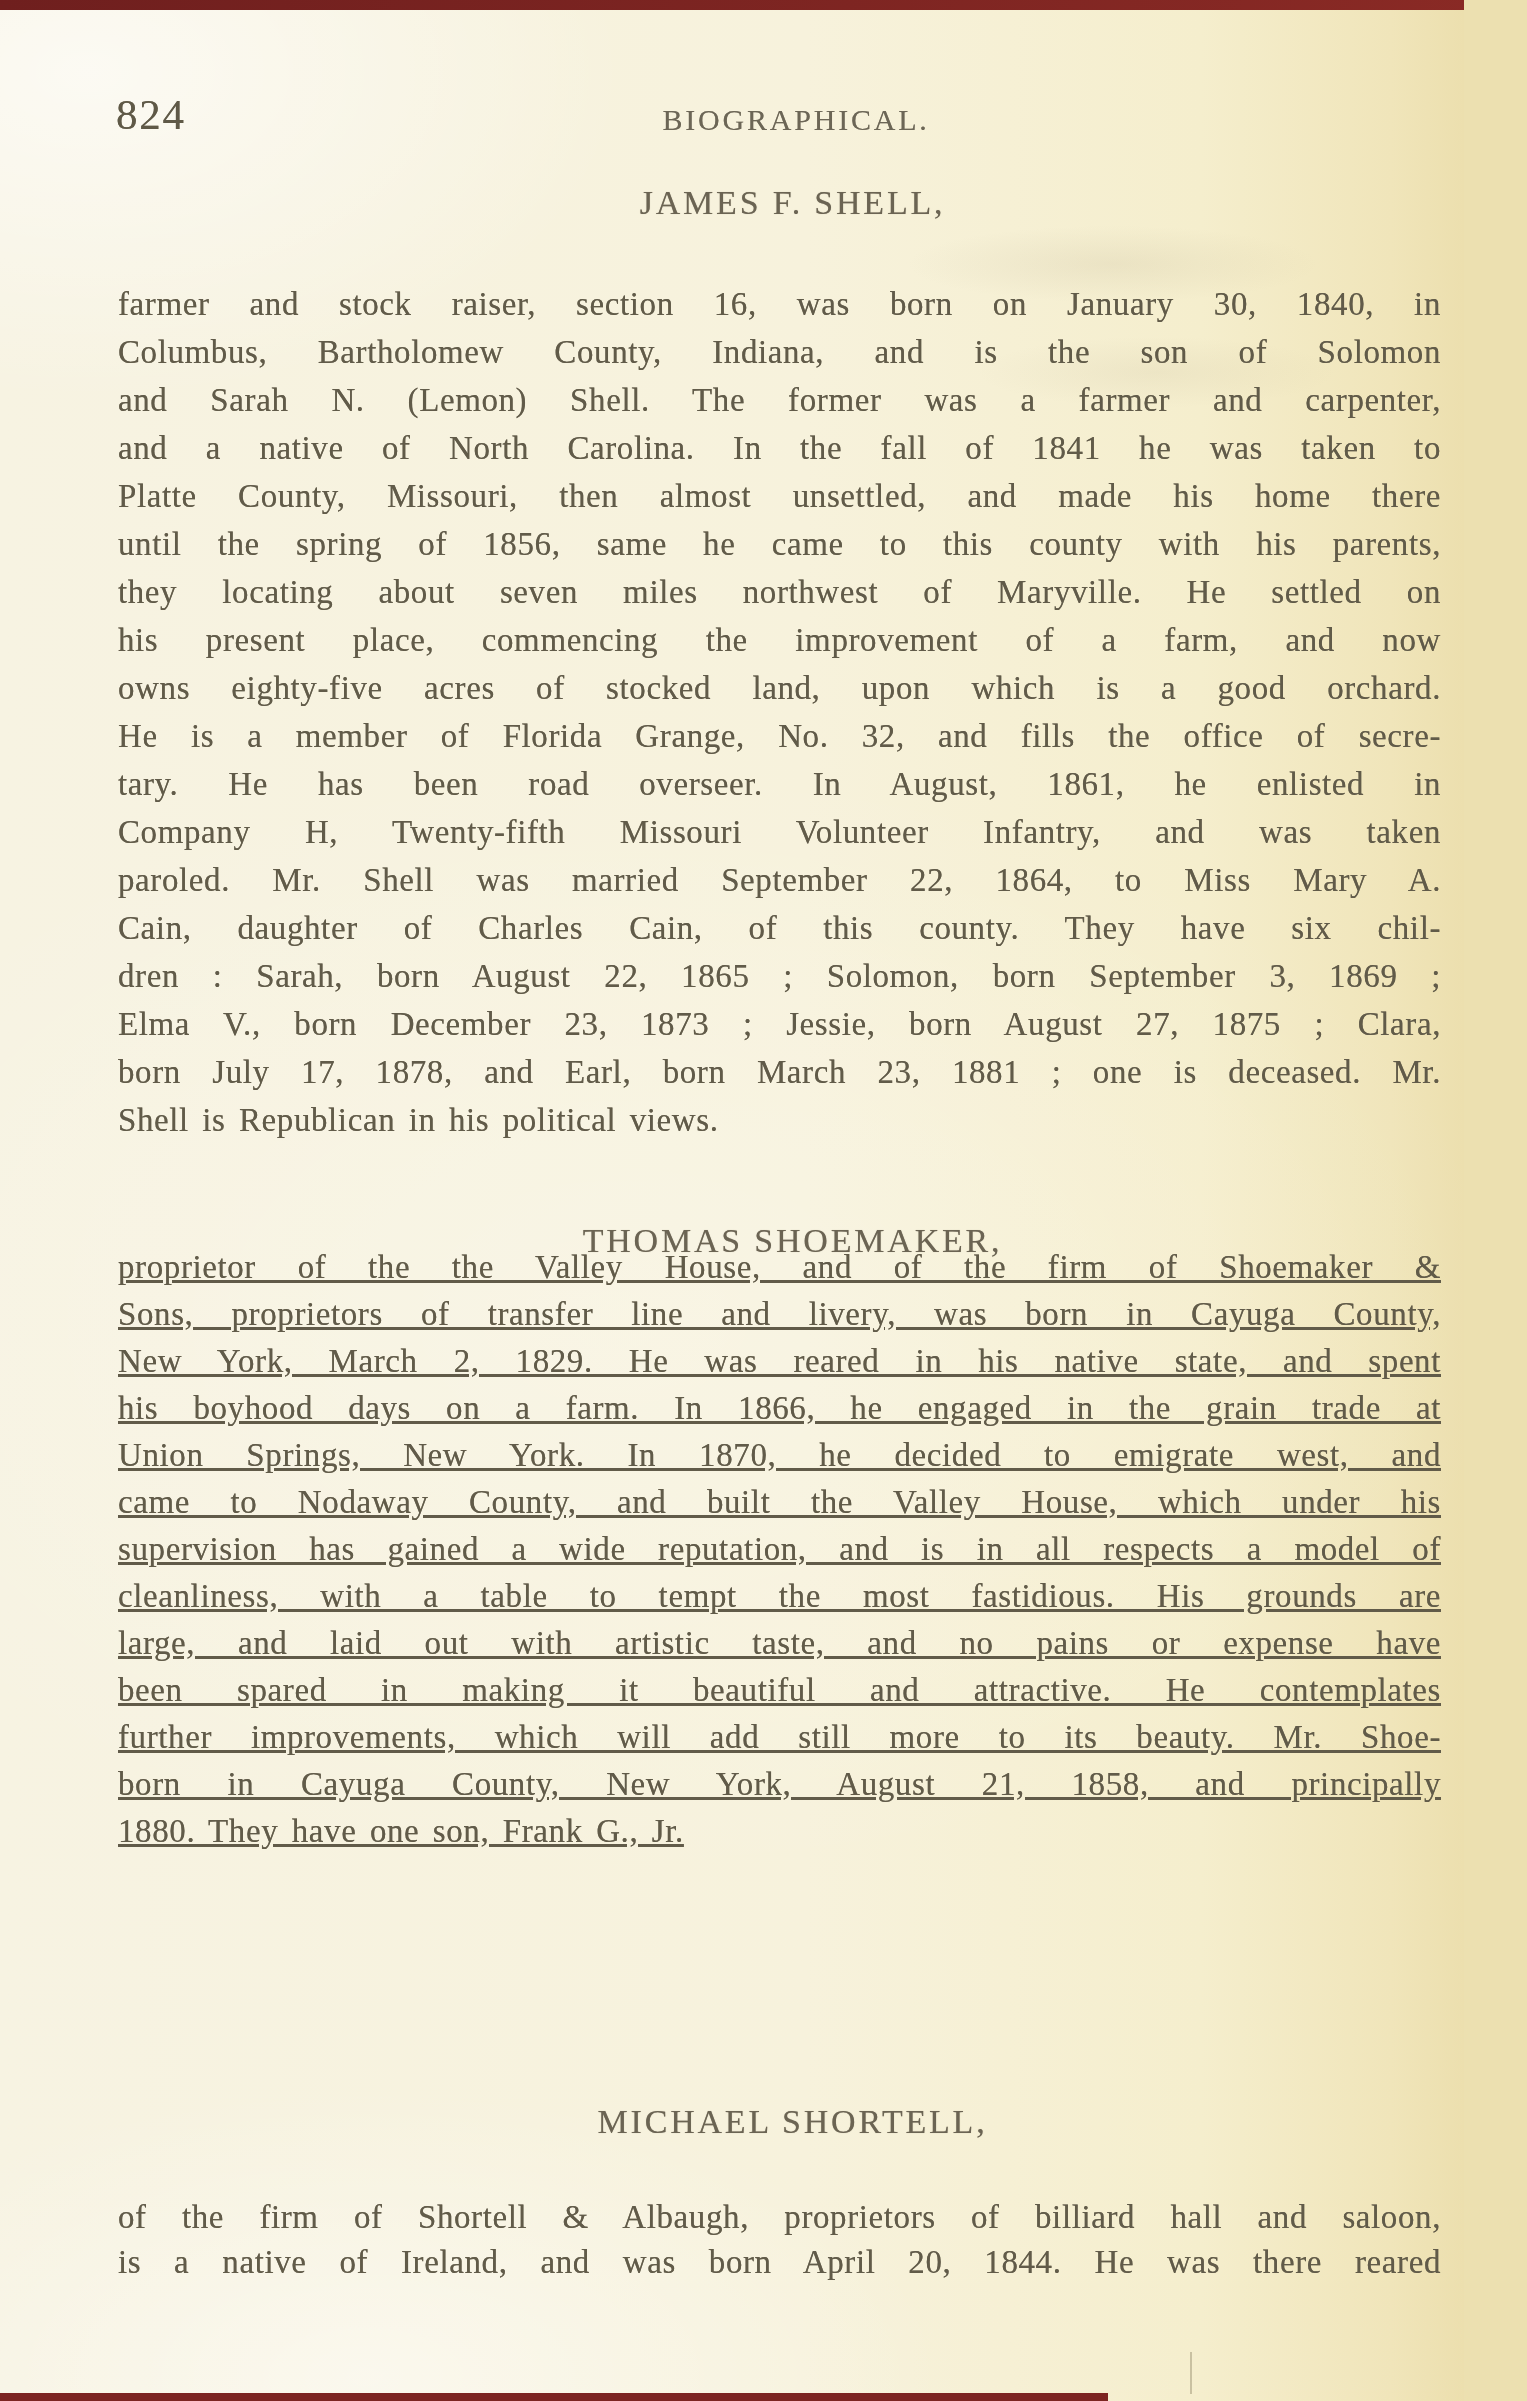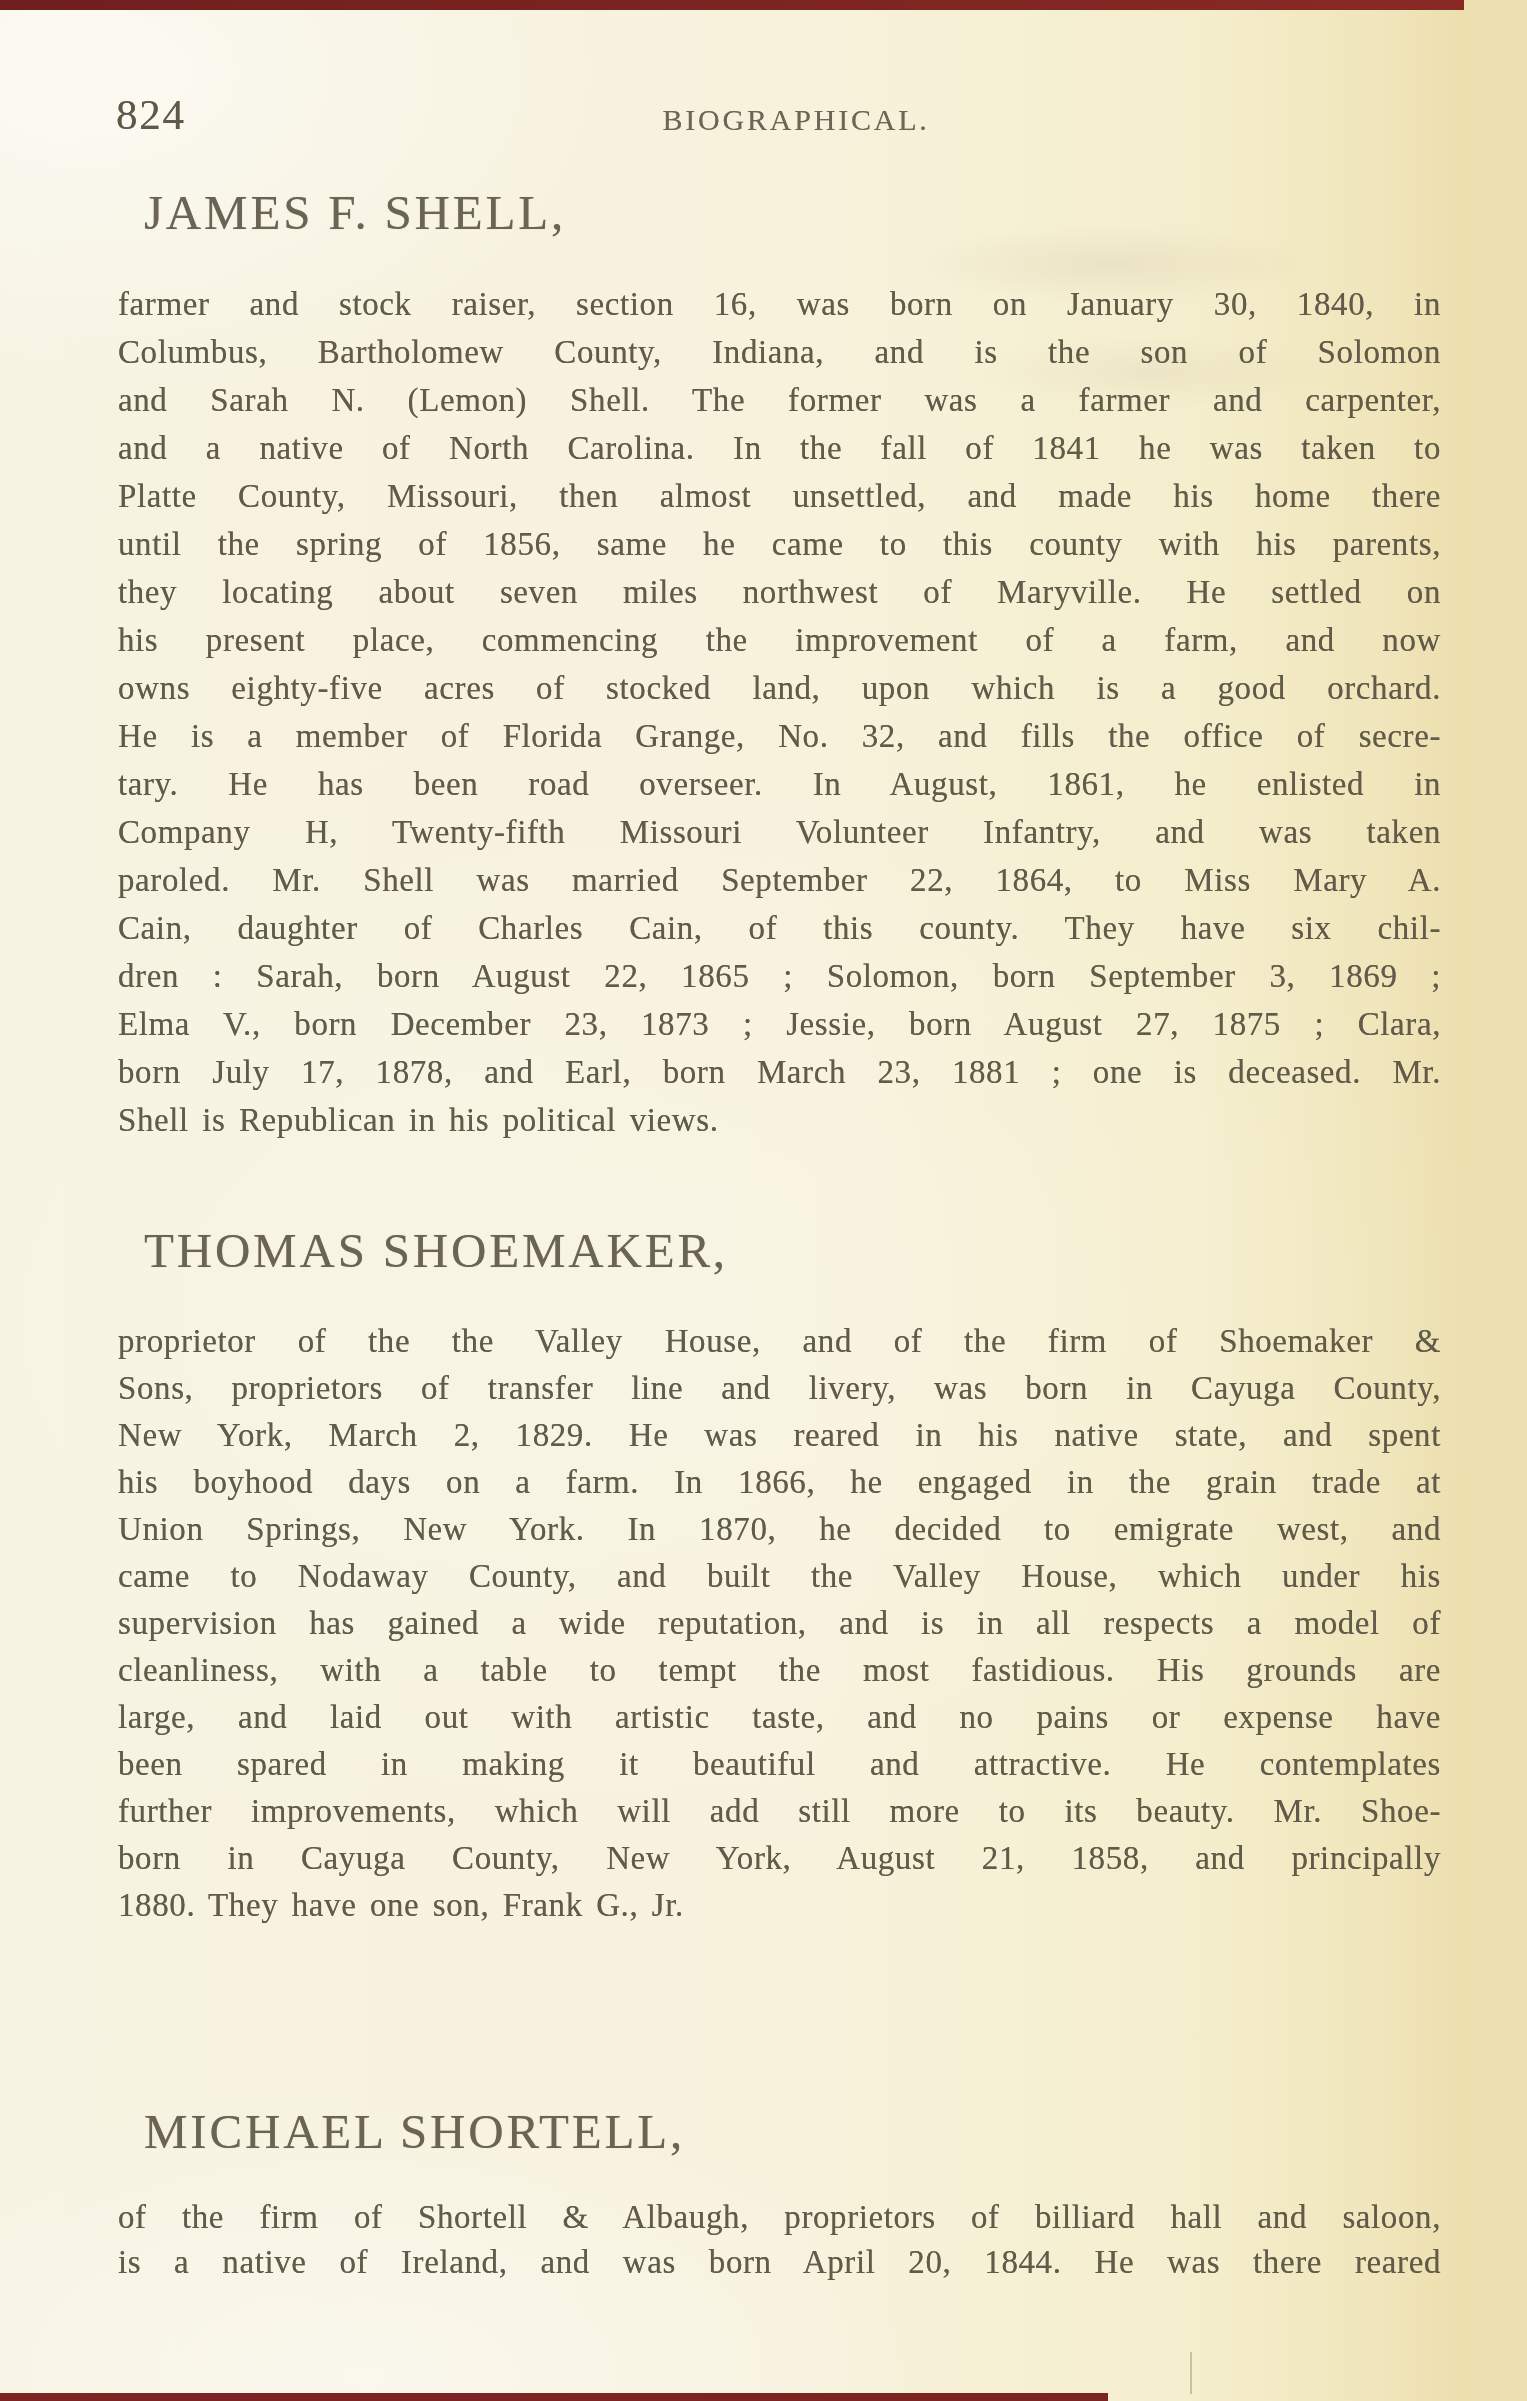--- a/index.html
+++ b/index.html
@@ -64,40 +64,40 @@
     text-indent: 33px;
     font-size: 30px;
     letter-spacing: 2.8px;
     color: #6c6656;
     text-shadow: 0 0 0.6px rgba(108,102,86,0.6);
   }
   .heading {
     position: absolute;
     left: 118px;
     width: 1323px;
-    text-align: left;
+    text-align: center;
     text-indent: 26px;
-    font-size: 49px;
+    font-size: 34px;
     letter-spacing: 2.8px;
     color: #6b6453;
     text-shadow: 0 0 0.7px rgba(107,100,83,0.6);
   }
   .h1pos { top: 184px; }
   .h2pos { top: 1222px; }
   .h3pos { top: 2103px; }
   .para {
     position: absolute;
     left: 118px;
     width: 1323px;
     font-size: 33px;
     color: #615b49;
     text-shadow: 0 0 0.6px rgba(97,91,73,0.75);
   }
   .p1pos { top: 280px;  line-height: 48px; }
-  .p2pos { top: 1318px; line-height: 47px; }
+  .p2pos { top: 1244px; line-height: 47px; text-decoration: underline; }
   .p3pos { top: 2195px; line-height: 45px; }
   .tline {
     text-align: justify;
     text-align-last: justify;
     letter-spacing: 0.6px;
     word-spacing: 1.8px;
     white-space: normal;
   }
   .tline-end {
     text-align-last: left;

